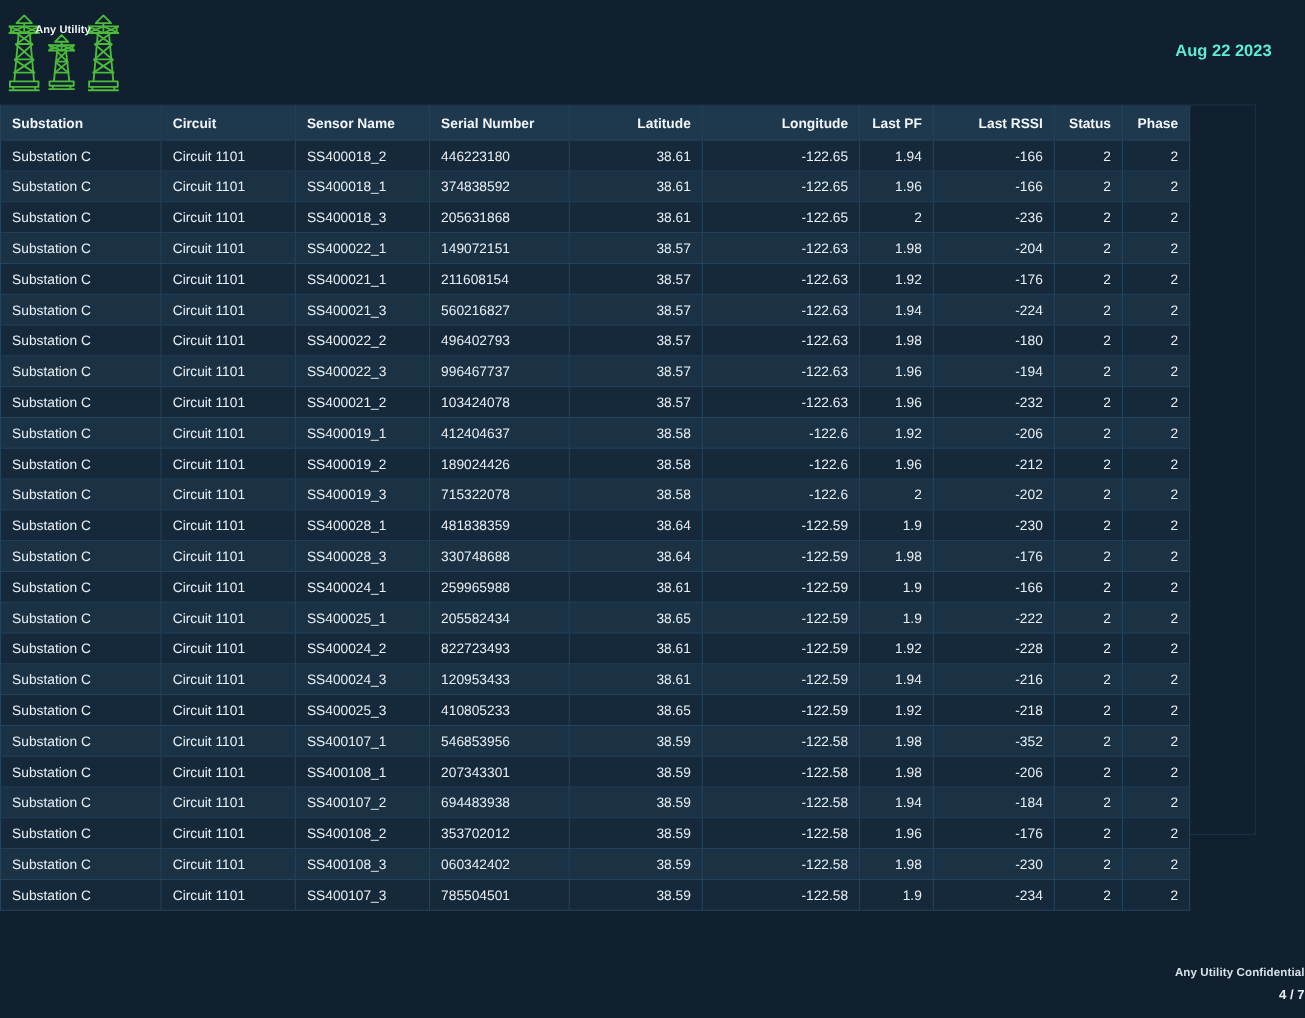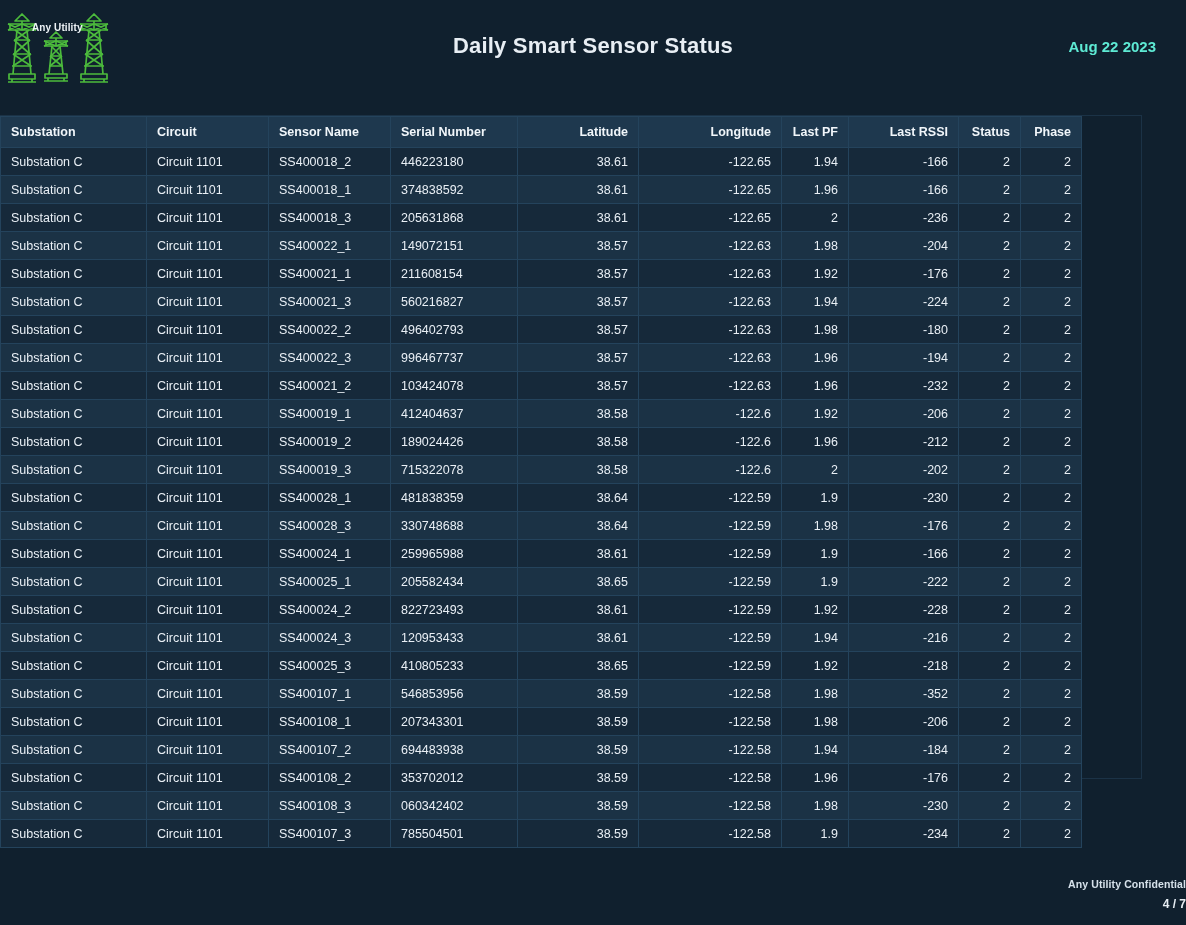--- a/index.html
+++ b/index.html
@@ -70,21 +70,20 @@
   
   .panel {
     position: absolute;
     left: 0;
     top: 95px;
     width: 1142px;
     height: 664px;
     border: 1px solid #1b3246;
     border-left: none;
     background: transparent;
-    margin-top: 20px;
   }
 
   table.grid {
     border-collapse: collapse;
     width: 1081px;
     table-layout: fixed;
     margin: 0;
   }
 
   table.grid th,
@@ -189,21 +188,20 @@
             <path d="M6 26 L22 26 M5 40 L23 40 M4 52 L24 52"></path>
             <path d="M7 16 L21 26 M21 16 L7 26 M6 26 L22 40 M22 26 L6 40 M5 40 L23 52 M23 40 L5 52"></path>
             <path d="M1 60 L27 60 L27 65 L1 65 Z"></path>
             <path d="M4 65 L4 68 M24 65 L24 68 M0 68 L28 68"></path>
           </g>
         </g>
       </svg>
       <div class="logo-text">Any Utility</div>
     </div>
 
-    <div class="doc-title">Daily Smart Sensor Status</div>
 
     <div class="doc-date">Aug 22 2023</div>
   </div>
 
   <div class="panel">
     <table class="grid">
       <colgroup>
         <col class="w-sub">
           <col class="w-cir">
           <col class="w-sens">

